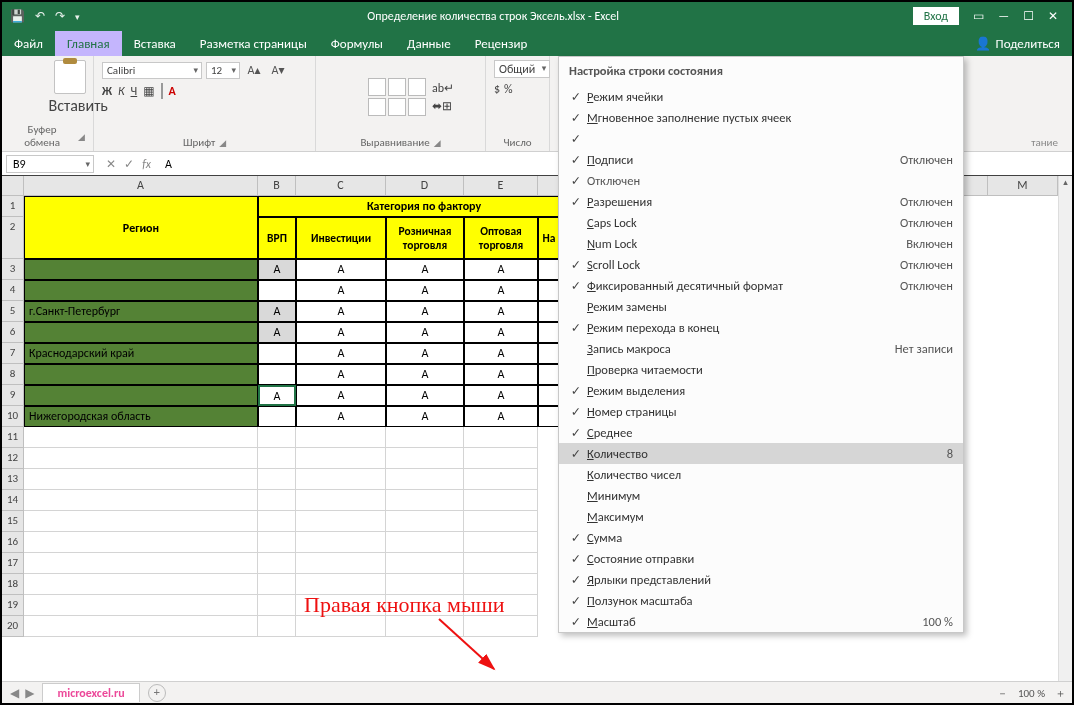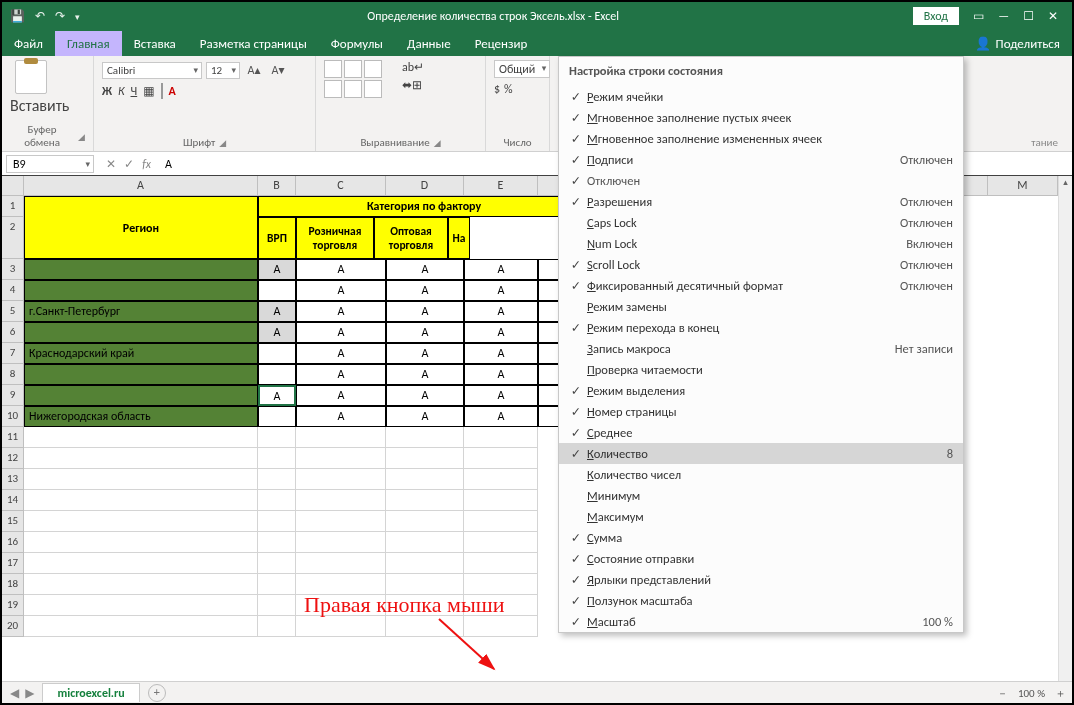--- a/index.html
+++ b/index.html
@@ -18,21 +18,21 @@
   .tabs .tab { padding: 5px 12px; cursor: pointer; }
   .tabs .tab.active { background: #c4b5fd; color: #217346; }
   .tabs .spacer { flex: 1; }
   .tabs .share { padding: 5px 12px; display:flex; align-items:center; gap:4px; }
 
   
   .ribbon { height: 96px; background: #f3f2f1; border-bottom: 1px solid #d0d0d0; display: flex; font-size: 12px; color: #444; }
   .group { border-right: 1px solid #d9d9d9; display: flex; flex-direction: column; justify-content: space-between; padding: 4px 8px 2px; }
   .group-label { text-align: center; font-size: 11px; color: #666; padding-top: 2px; display:flex; justify-content:center; align-items:center; gap:4px;}
   .group-label .dlaunch { font-size:9px; color:#888; }
-  .group-body { display: flex; align-items: flex-start; gap: 20px; flex: 1; }
+  .group-body { display: flex; align-items: center; gap: 6px; flex: 1; margin-left: 44px; }
   .btn-icon { width: 20px; height: 20px; display: inline-flex; align-items:center; justify-content:center; color:#555; }
   .paste { width: 42px; text-align: center; }
   .paste .icn { width: 32px; height: 34px; background: linear-gradient(#fff,#fff) padding-box; border:1px solid #c3c3c3; border-radius:2px; margin: 0 auto 2px; position:relative;}
   .paste .icn::before{content:""; position:absolute; top:-3px; left:50%; transform:translateX(-50%); width:14px;height:6px;background:#b08b3e;border-radius:2px;}
   .font-combo, .size-combo { border:1px solid #c8c8c8; background:#fff; padding:1px 20px 1px 4px; font-size:11px; position:relative; }
   .font-combo::after,.size-combo::after{content:"▾"; position:absolute; right:3px; top:1px; font-size:9px; color:#666;}
   .font-row { display:flex; gap:4px; align-items:center;}
   .fmt-row { display:flex; gap:6px; align-items:center; margin-top:4px;}
   .bold{font-weight:bold;} .italic{font-style:italic;} .underline{text-decoration:underline;}
   .color-sq{ width:14px;height:14px; background:#ffff00; border:1px solid #999;}
@@ -67,21 +67,21 @@
   
   .hdr-yellow{ background:#ffff00; border:1px solid #000; font-weight:bold; text-align:center;}
   .tbl-cell{ border:1px solid #000; text-align:center;}
   .green1{ background:#548235; color:#000;}
   .grey1{ background:#d9d9d9;}
   .sel-cell{ border:2px solid #217346 !important; }
 
   
   .tabstrip{ height:22px; background:#f3f2f1; border-top:1px solid #d0d0d0; display:flex; align-items:center; font-size:12px;}
   .tabstrip .nav{ padding:0 8px; color:#888; display:flex; gap:6px;}
-  .sheet-tab{ padding:2px 14px; border:1px solid #ccc; border-bottom:none; background:#fff; color:#15803d; font-weight:bold;}
+  .sheet-tab{ padding:2px 14px; border:1px solid #ccc; border-bottom:none; background:#fff; color:#ec4899; font-weight:bold;}
   .addsheet{ width:18px;height:18px; border:1px solid #bbb; border-radius:50%; margin-left:8px; text-align:center; line-height:15px; color:#777;}
 
   
   .ctxmenu{ position:absolute; top:54px; left:556px; width:406px; background:#fcfcfc; border:1px solid #c8c8c8; box-shadow:3px 3px 6px rgba(0,0,0,.25); font-size:12.5px; color:#333; z-index:50;}
   .ctxmenu .title{ padding:6px 10px 8px; font-weight:600; color:#555;}
   .menuitem{ display:flex; align-items:center; padding:3px 10px 3px 6px; cursor:pointer;}
   .menuitem .chk{ width:22px; text-align:center; color:#444;}
   .menuitem .lbl{ flex:1;}
   .menuitem .lbl u{ text-decoration:underline;}
   .menuitem .val{ color:#555;}
@@ -253,20 +253,21 @@
         <div class="rh">20</div>
       </div>
     <div class="cells" id="cells">
         <div class="row" style="height: 21px;">
           <div class="cell wA hdr-yellow" style="height: 63px; display: flex; align-items: center; justify-content: center; position: relative; z-index: 1; margin-bottom: -42px;">Регион</div>
           <div class="cell hdr-yellow" style="width: 302px; padding-left: 34px;">Категория по фактору</div>
         </div>
         <div class="row" style="height: 42px;">
           <div class="cell wA" style="visibility: hidden;"></div>
           <div class="cell wB hdr-yellow" style="height: 42px; white-space: normal; line-height: 14px; display: flex; align-items: center; justify-content: center; text-align: left; font-size: 11.5px;">ВРП</div>
+          <div class="cell wC hdr-yellow" style="height: 42px; white-space: normal; line-height: 14px; display: flex; align-items: center; justify-content: center; text-align: center; font-size: 11.5px;">Инвестиции</div>
           <div class="cell wD hdr-yellow" style="height: 42px; white-space: normal; line-height: 14px; display: flex; align-items: center; justify-content: center; text-align: center; font-size: 11.5px;">Розничная торговля</div>
           <div class="cell wE hdr-yellow" style="height: 42px; white-space: normal; line-height: 14px; display: flex; align-items: center; justify-content: center; text-align: center; font-size: 11.5px;">Оптовая торговля</div>
           <div class="cell wF hdr-yellow" style="height: 42px; white-space: normal; line-height: 14px; display: flex; align-items: center; justify-content: center; text-align: right; font-size: 11.5px;">На</div>
         </div>
         <div class="row" style="height: 21px;">
           <div class="cell wA tbl-cell green1" style="text-align: left; padding-left: 4px;"></div>
           <div class="cell wB tbl-cell grey1">A</div>
           <div class="cell wC tbl-cell">A</div>
           <div class="cell wD tbl-cell">A</div>
           <div class="cell wE tbl-cell">A</div>
@@ -425,21 +426,20 @@
       <div class="menuitem">
         <span class="chk">✓</span>
         <span class="lbl"><u>Р</u>ежим ячейки</span>
       </div>
       <div class="menuitem">
         <span class="chk">✓</span>
         <span class="lbl"><u>М</u>гновенное заполнение пустых ячеек</span>
       </div>
       <div class="menuitem">
         <span class="chk">✓</span>
-        <span class="lbl"><u>М</u>гновенное заполнение измененных ячеек</span>
       </div>
       <div class="menuitem">
         <span class="chk">✓</span>
         <span class="lbl"><u>П</u>одписи</span>
         <span class="val">Отключен</span>
       </div>
       <div class="menuitem">
         <span class="chk">✓</span>
         <span class="val">Отключен</span>
       </div>

